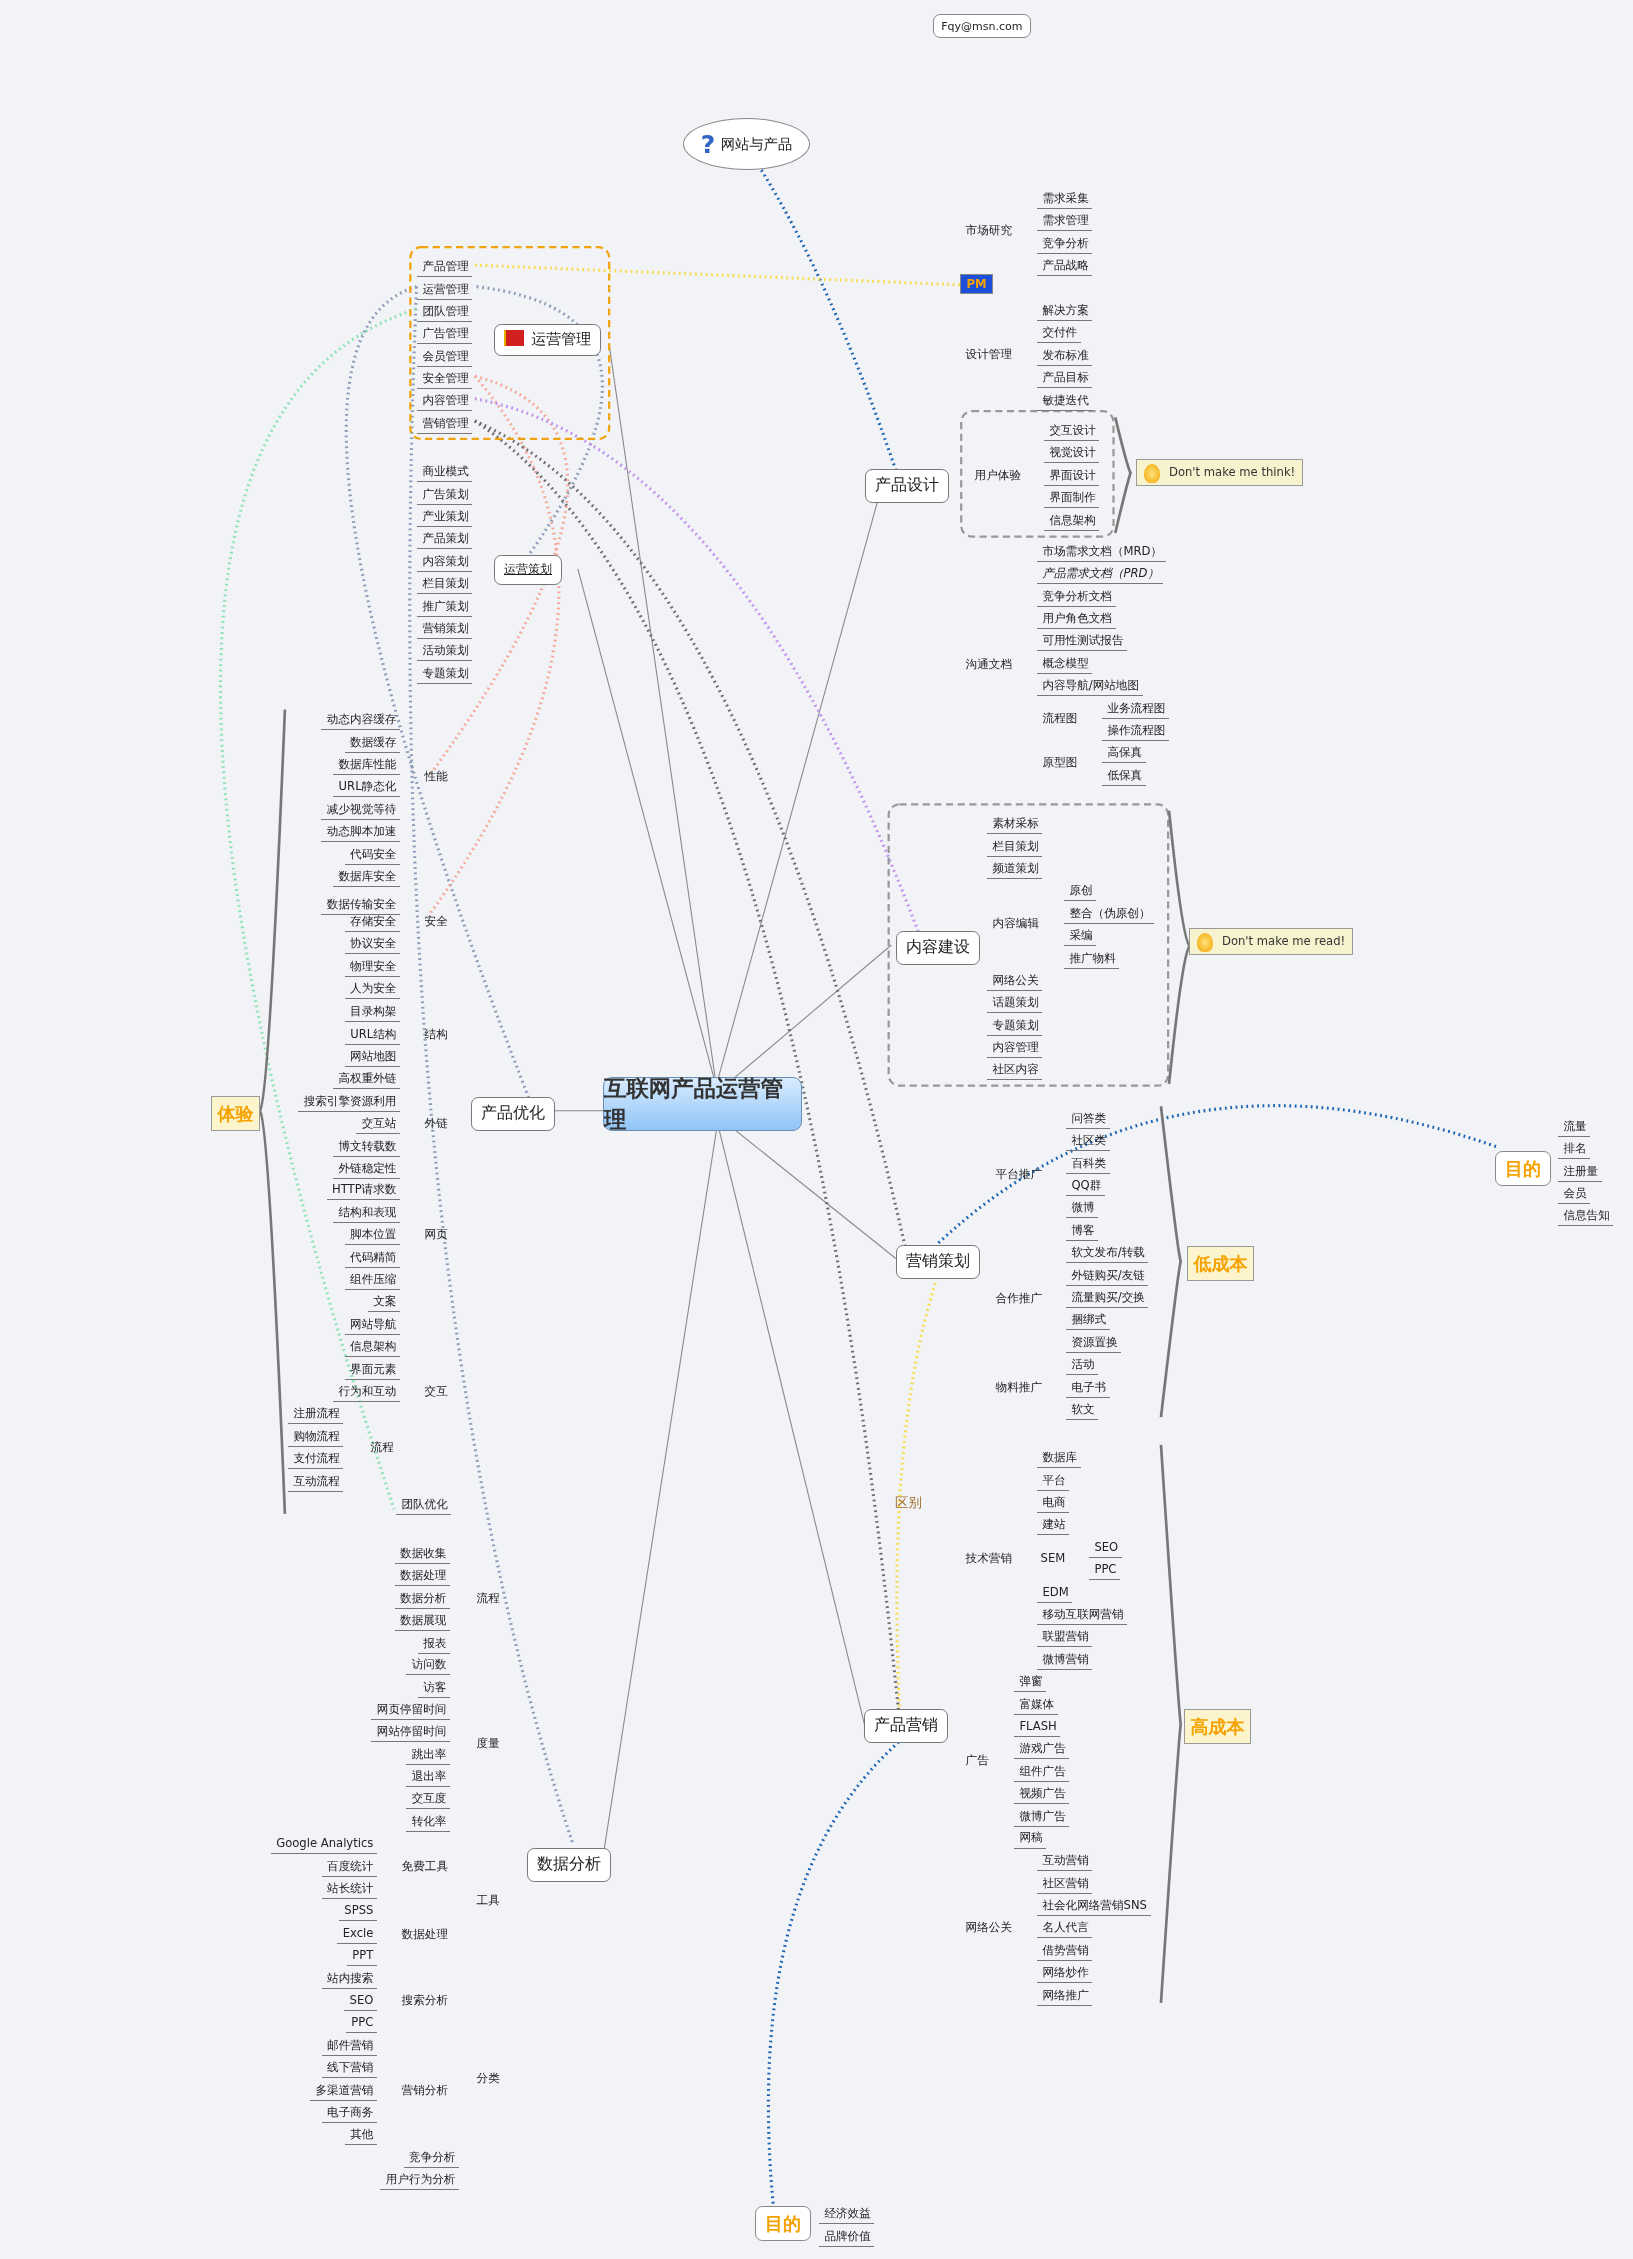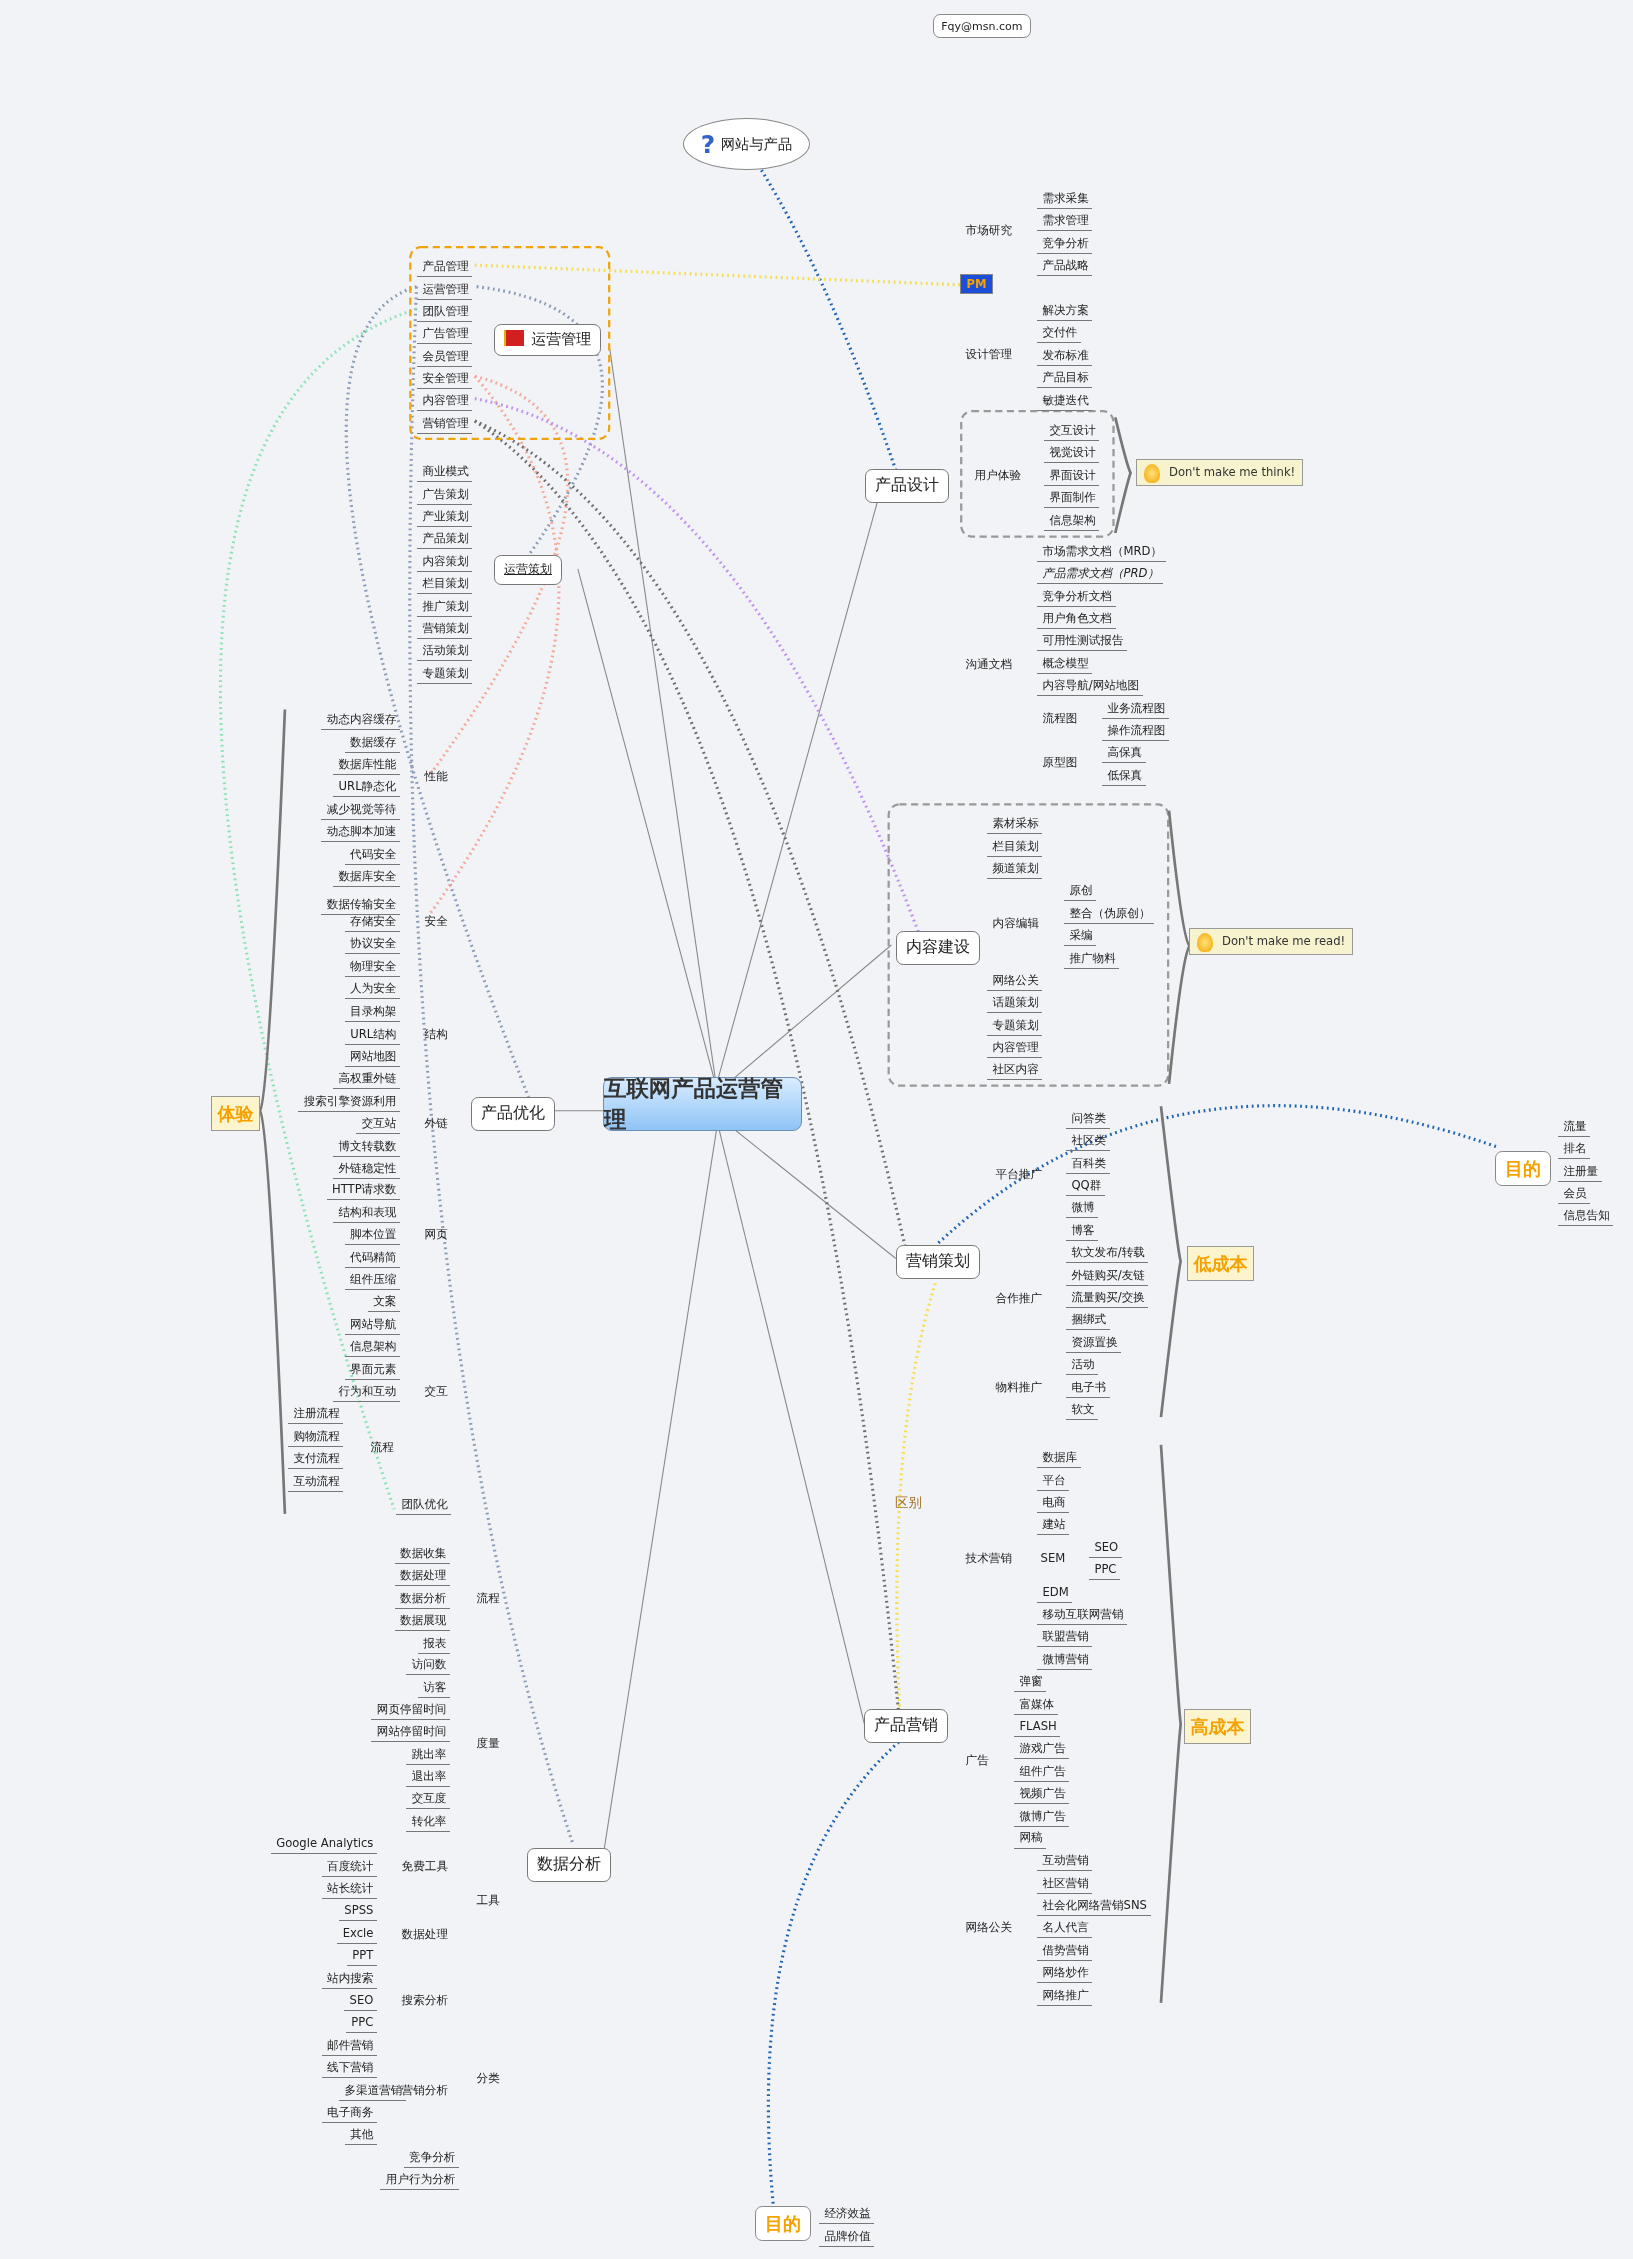--- a/index.html
+++ b/index.html
@@ -283,19 +283,19 @@
     <div class="n leaf" style="top: 1923px; right: 1257px;">Excle</div>
     <div class="n leaf" style="top: 1945px; right: 1257px;">PPT</div>
     <div class="n" style="top: 2068px; left: 473px; padding: 1.8px 3.6px;">分类</div>
     <div class="n" style="top: 1990px; left: 398px; padding: 1.8px 3.6px;">搜索分析</div>
     <div class="n leaf" style="top: 1968px; right: 1257px;">站内搜索</div>
     <div class="n leaf" style="top: 1990px; right: 1257px;">SEO</div>
     <div class="n leaf" style="top: 2012px; right: 1257px;">PPC</div>
     <div class="n" style="top: 2080px; left: 398px; padding: 1.8px 3.6px;">营销分析</div>
     <div class="n leaf" style="top: 2035px; right: 1257px;">邮件营销</div>
     <div class="n leaf" style="top: 2057px; right: 1257px;">线下营销</div>
-    <div class="n leaf" style="top: 2080px; right: 1228px; text-align: right;">多渠道营销</div>
+    <div class="n leaf" style="top: 2080px; right: 1257px; text-align: right;">多渠道营销</div>
     <div class="n leaf" style="top: 2102px; right: 1257px;">电子商务</div>
     <div class="n leaf" style="top: 2124px; right: 1257px;">其他</div>
     <div class="n leaf" style="top: 2147px; right: 1175px;">竞争分析</div>
     <div class="n leaf" style="top: 2169px; right: 1175px;">用户行为分析</div>
   </div>
 
 
 </body></html>

